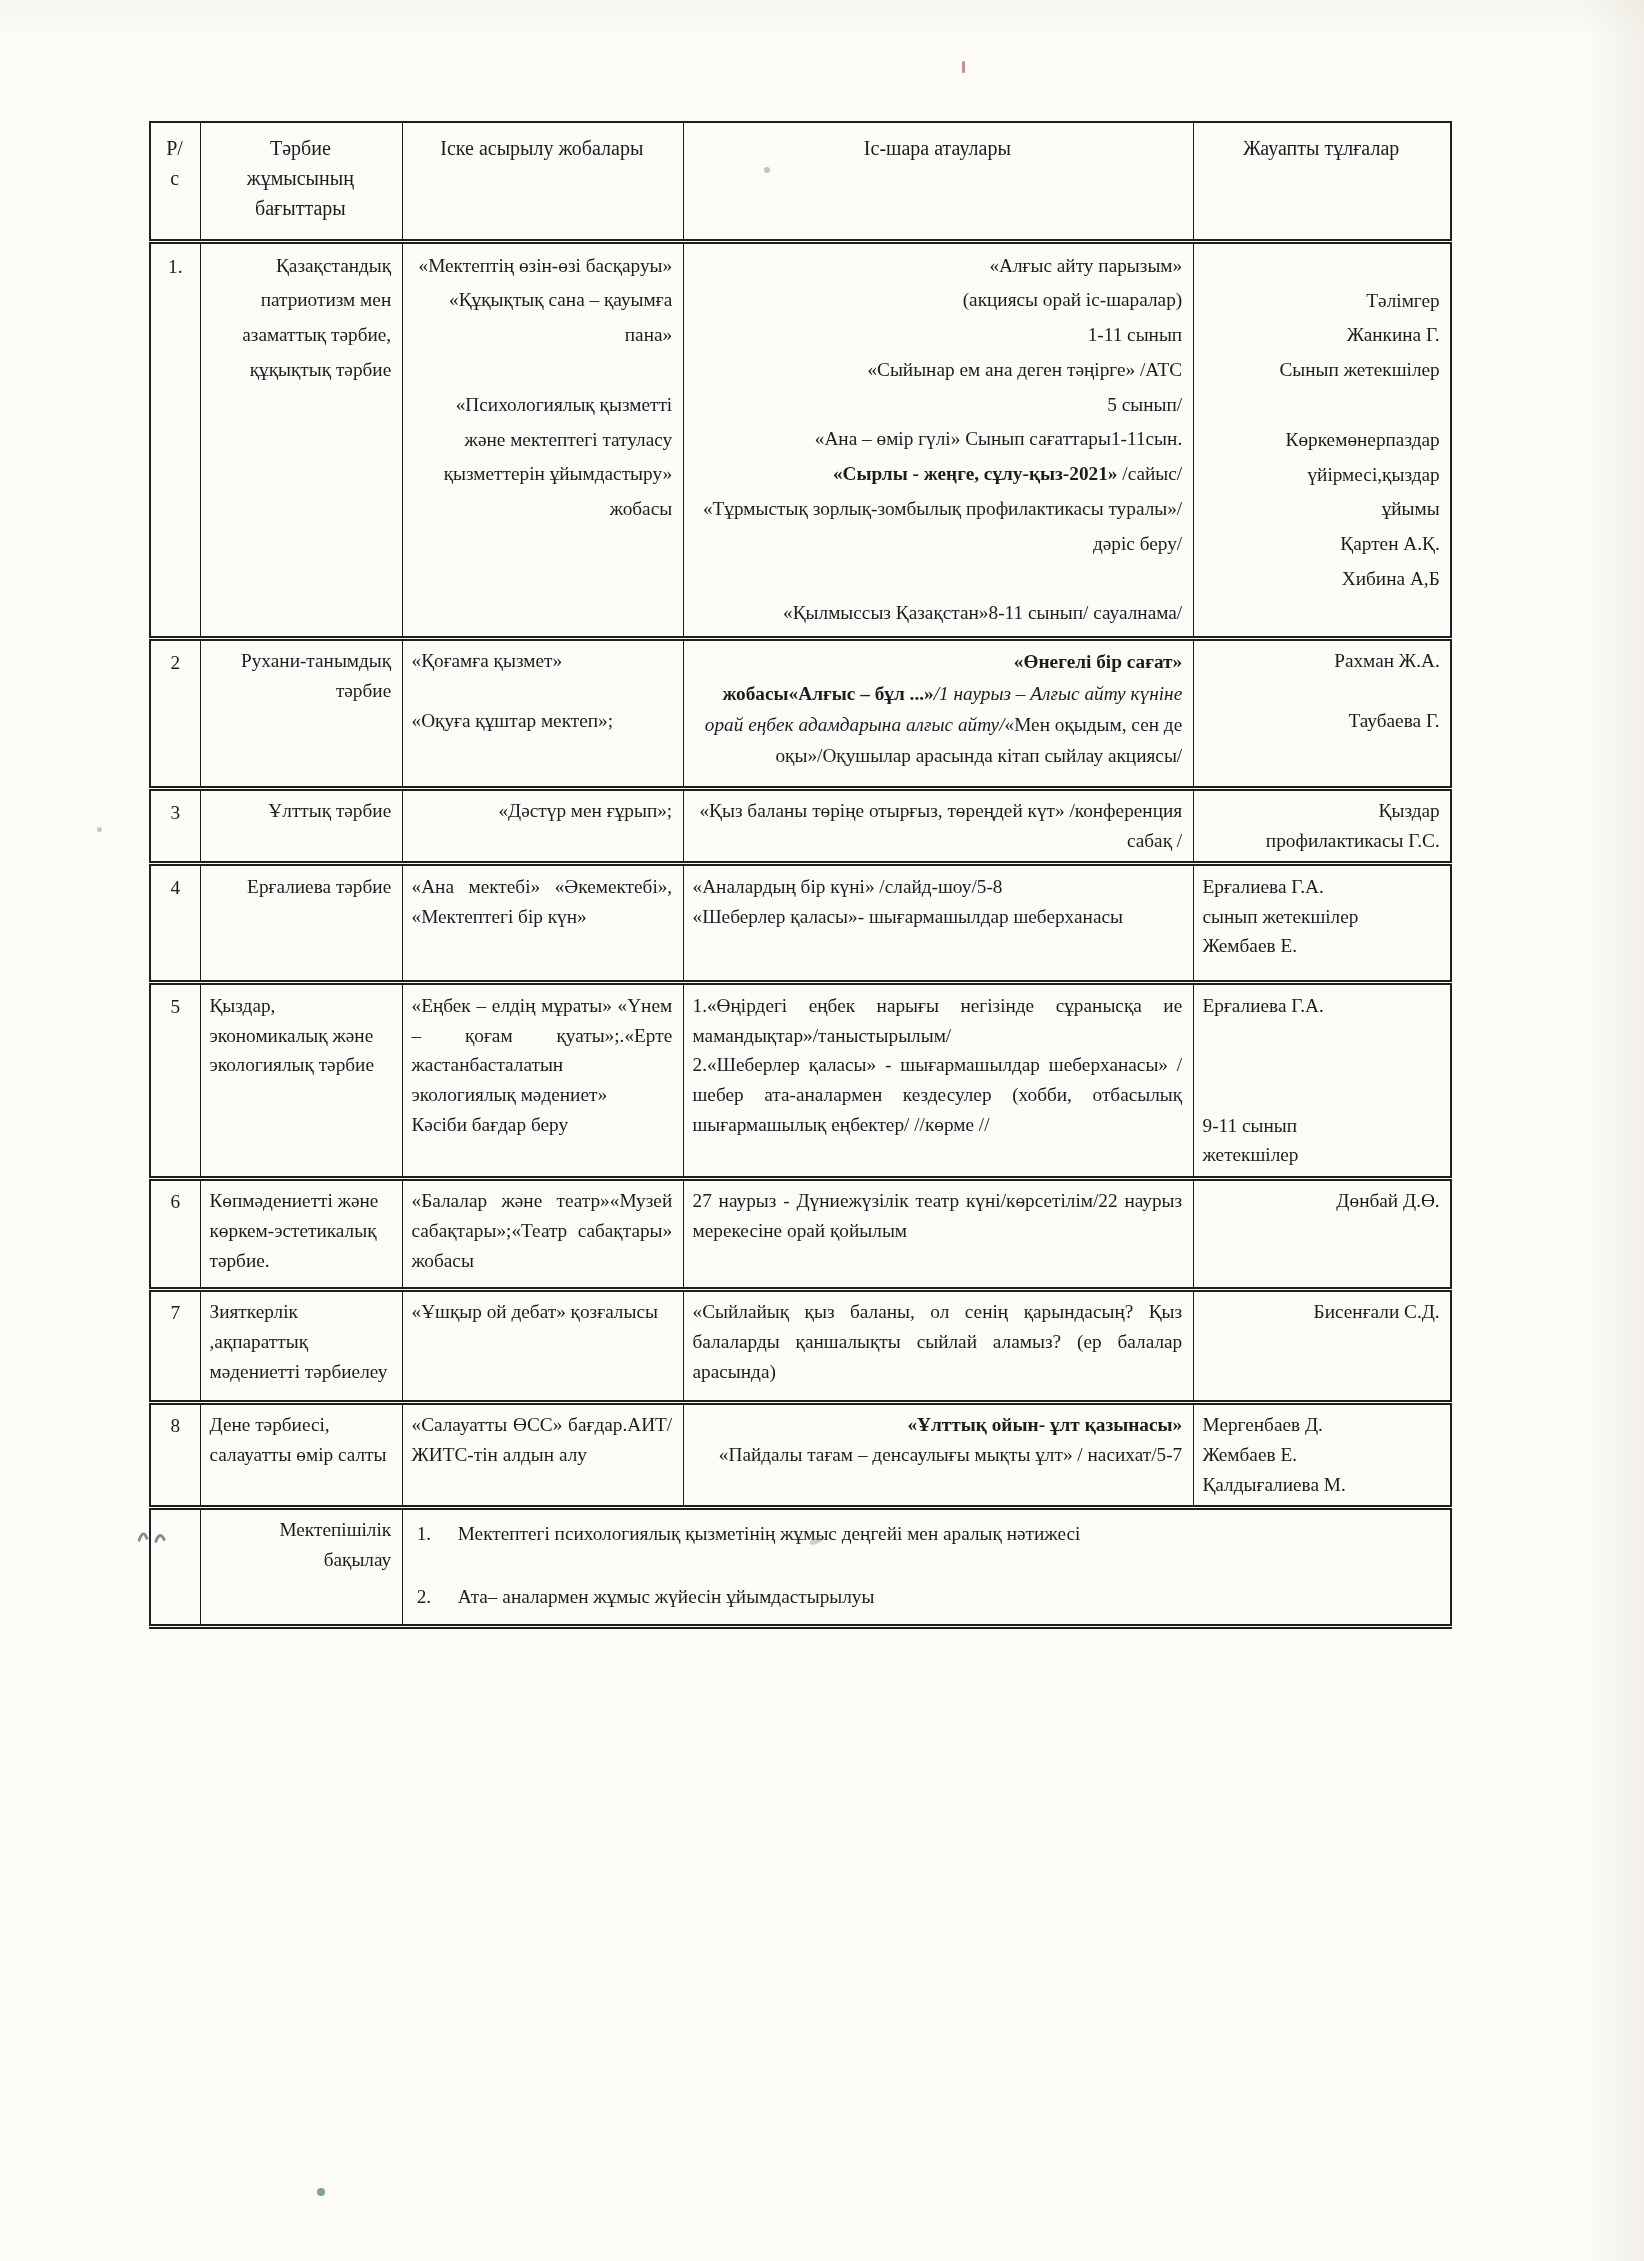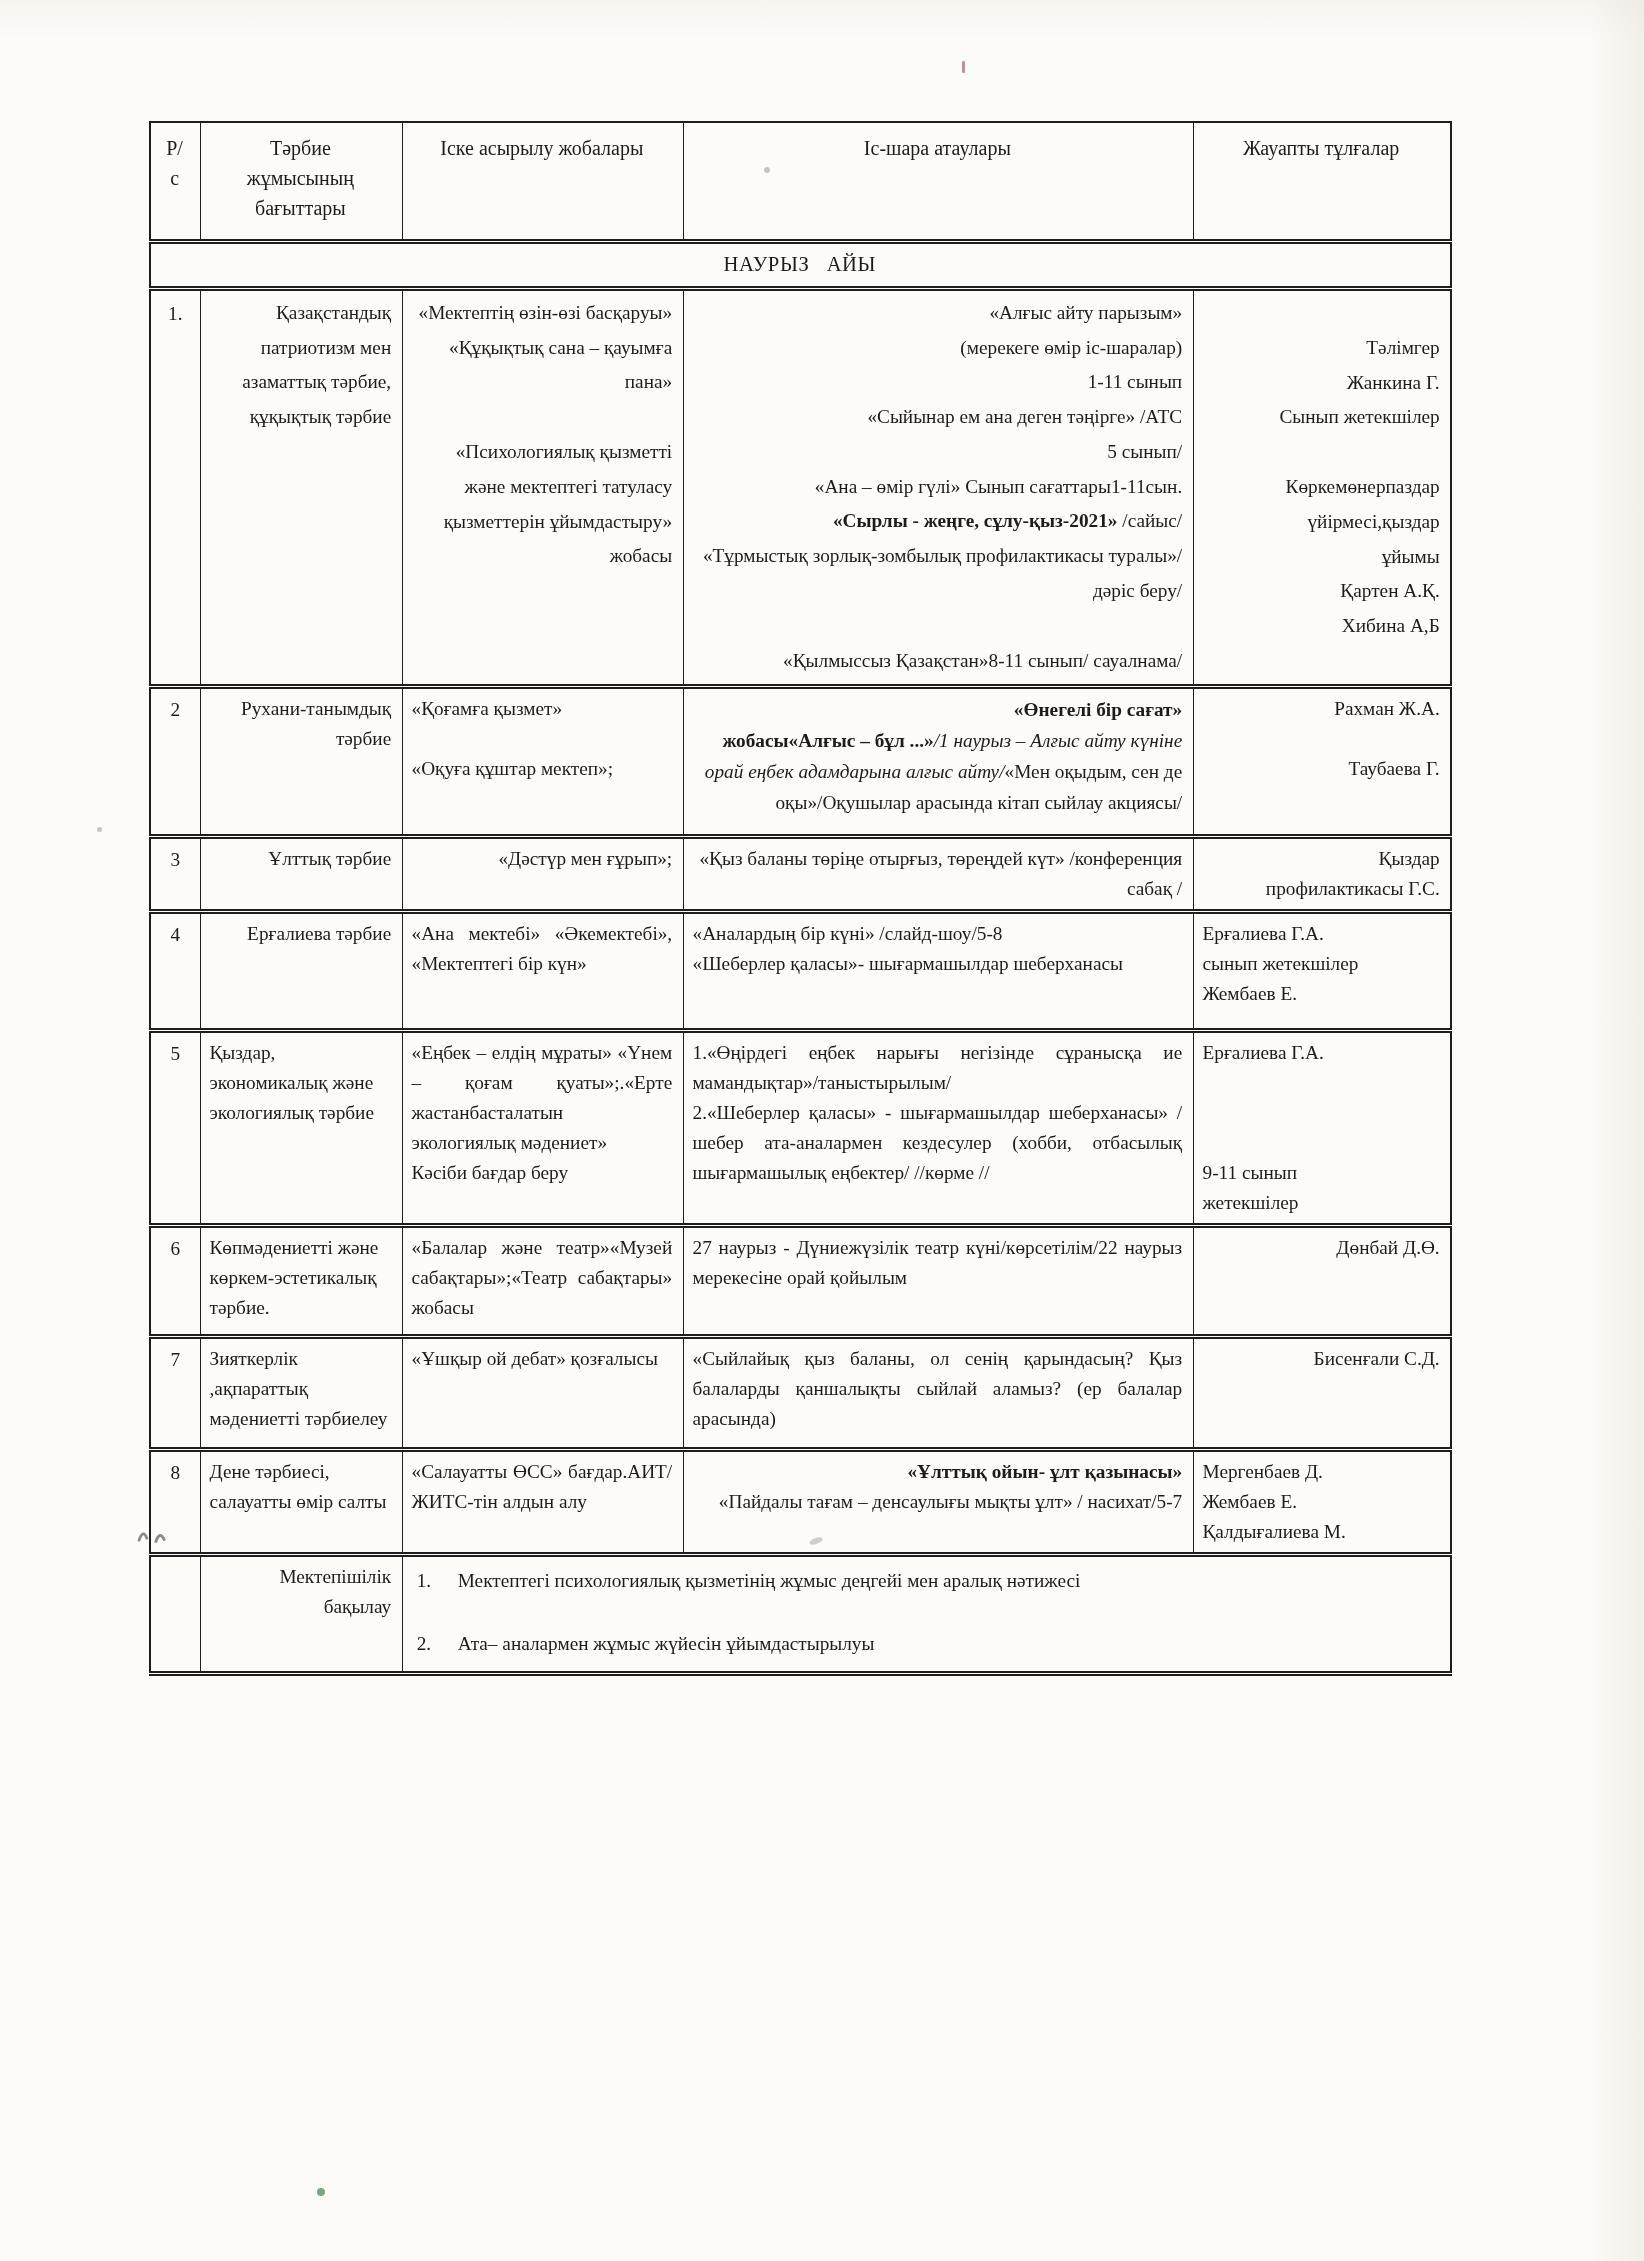--- a/index.html
+++ b/index.html
@@ -86,37 +86,34 @@
       <tr class="head" style="height:119px">
         <th>Р/
 с</th>
         <th>Тәрбие
 жұмысының
 бағыттары</th>
         <th>Іске асырылу жобалары</th>
         <th>Іс-шара атаулары</th>
         <th>Жауапты тұлғалар</th>
       </tr>
-      <tr class="section" style="height:46px">
-        <td colspan="5">НАУРЫЗ   АЙЫ</td>
-      </tr>
     <tr class="gen row-0" style="height: 380px;">
           <td class="num">1.</td>
           <td class="c-direction">
             <div class="para a-left">Қазақстандық патриотизм  мен азаматтық тәрбие, құқықтық тәрбие</div>
           </td>
           <td class="c-projects">
             <div class="para a-left">«Мектептің өзін-өзі басқаруы»</div>
             <div class="para a-left">«Құқықтық сана – қауымға пана»</div>
             <div class="sp"></div>
             <div class="para a-left">«Психологиялық қызметті және мектептегі татуласу қызметтерін ұйымдастыру» жобасы</div>
           </td>
           <td class="c-events">
             <div class="para a-left">«Алғыс айту парызым»</div>
-            <div class="para a-left">(мерекеге өмір іс-шаралар)</div>
+            <div class="para a-left">(акциясы орай іс-шаралар)</div>
             <div class="para a-left">1-11 сынып</div>
             <div class="para a-left">«Сыйынар ем ана деген тәңірге» /АТС</div>
             <div class="para a-left">5 сынып/</div>
             <div class="para a-left">«Ана – өмір гүлі» Сынып сағаттары1-11сын.</div>
             <div class="para a-left"><span class="b">«Сырлы - жеңге, сұлу-қыз-2021»</span><span>   /сайыс/</span></div>
             <div class="para a-left">«Тұрмыстық зорлық-зомбылық профилактикасы туралы»/ дәріс беру/</div>
             <div class="sp"></div>
             <div class="para a-left">«Қылмыссыз Қазақстан»8-11 сынып/ сауалнама/</div>
           </td>
           <td class="c-responsible">

